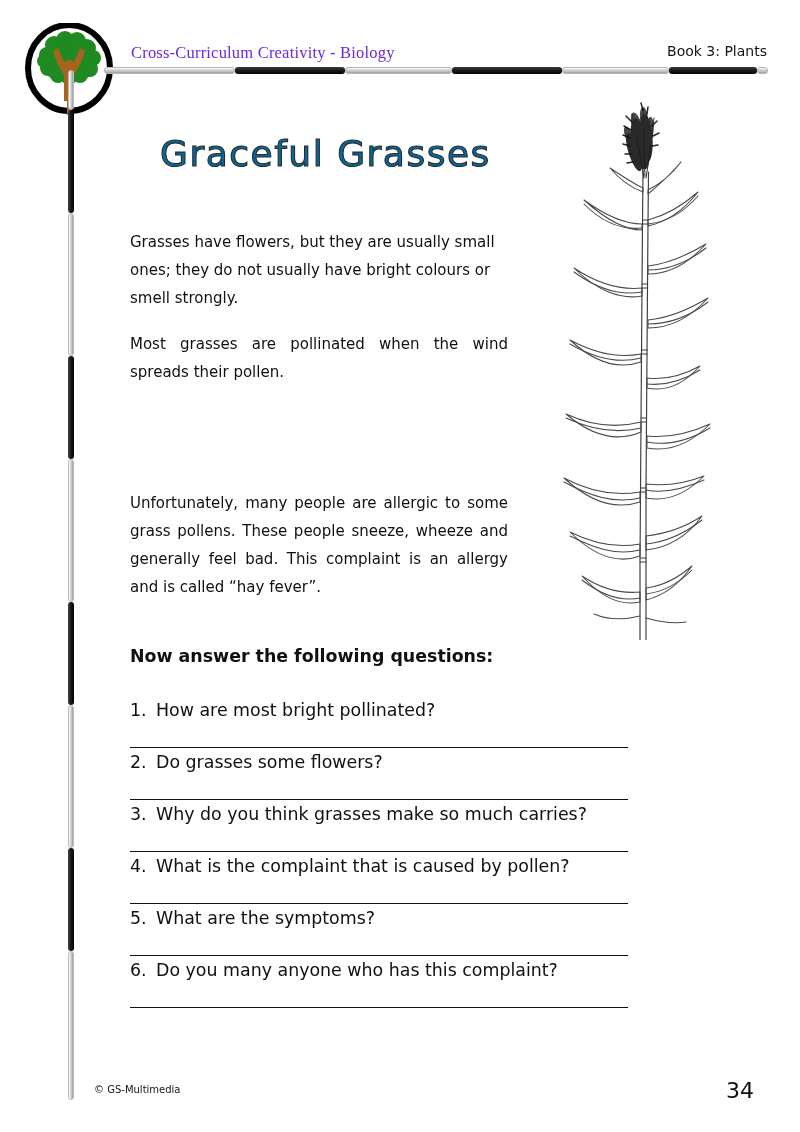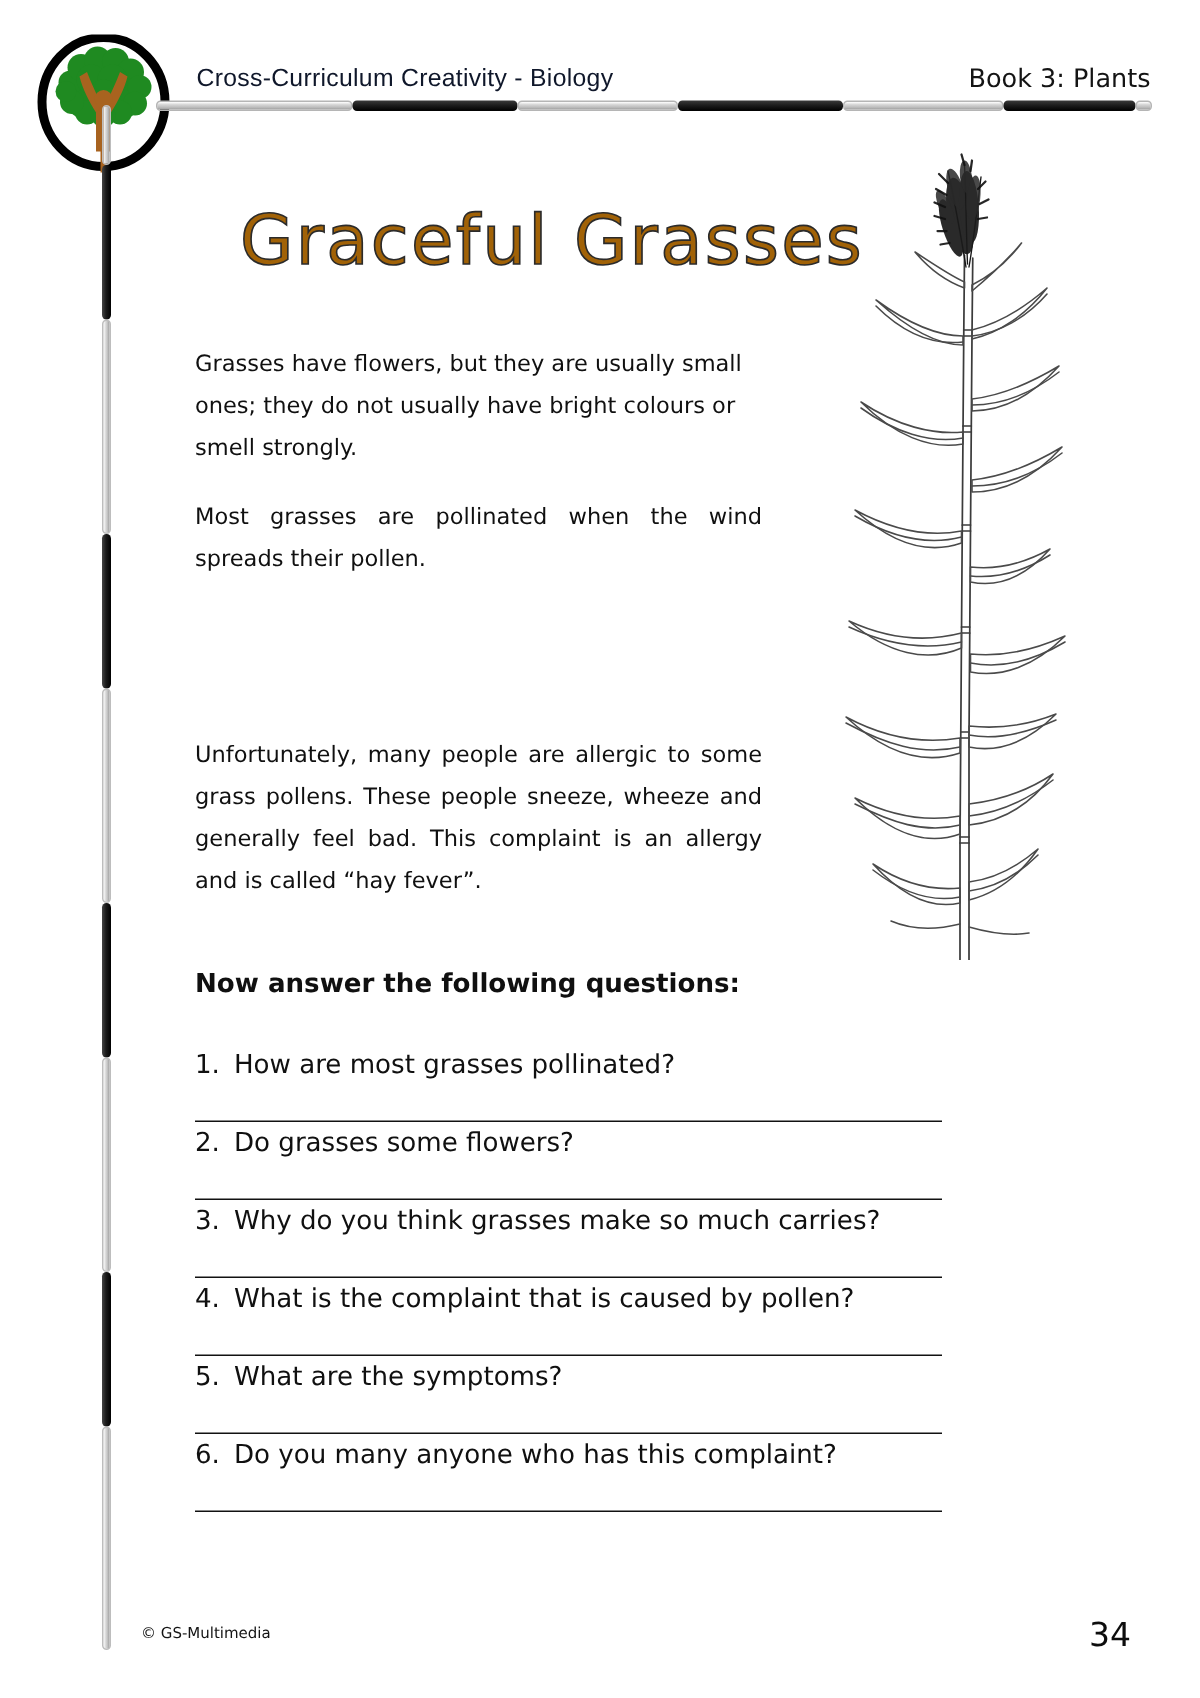--- a/index.html
+++ b/index.html
@@ -23,32 +23,32 @@
     position: absolute;
     left: 23px;
     top: 23px;
     width: 92px;
     height: 94px;
   }
   #header-title {
     position: absolute;
     left: 131px;
     top: 43px;
-    font-family: Liberation Sans, sans-serif;
+    font-family: Liberation Serif, serif;
     font-size: 16.5px;
-    color: #0f172a;
+    color: #6d28d9;
     letter-spacing: 0.2px;
     white-space: nowrap;
   }
   #header-book {
     position: absolute;
     right: 33px;
     top: 43px;
     font-family: "DejaVu Sans", sans-serif;
-    font-size: 17px;
+    font-size: 14px;
     color: #141414;
     white-space: nowrap;
   }
   #header-rule {
     position: absolute;
     left: 104px;
     top: 67px;
     width: 664px;
     height: 7px;
   }
@@ -89,24 +89,24 @@
   #left-rule .vseg.black {
     background: linear-gradient(to right, #454545 0%, #1a1a1a 45%, #000000 100%);
   }
 
   
   #worksheet-title {
     position: absolute;
     left: 160px;
     top: 133px;
     font-family: "DejaVu Sans", sans-serif;
-    font-size: 46px;
+    font-size: 36px;
     font-weight: 400;
     letter-spacing: 1.5px;
-    color: #a16207;
+    color: #0369a1;
     -webkit-text-stroke: 1.1px #2b2b2b;
     white-space: nowrap;
   }
 
   
   .para {
     position: absolute;
     left: 130px;
     width: 378px;
     font-family: "DejaVu Sans", sans-serif;
@@ -261,21 +261,21 @@
   <div id="para-2" class="para justify">Most grasses are pollinated when the wind spreads their pollen.</div>
   <div id="para-4" class="para justify">Unfortunately, many people are allergic to some grass pollens. These people sneeze, wheeze and generally feel bad.  This complaint is an allergy and is called “hay fever”.</div>
 
   <div id="answer-intro">Now answer the following questions:</div>
 
   <div id="questions">
 
     <div class="q-block">
       <div class="q-row">
         <span class="q-num">1.</span>
-        <span class="q-text">How are most grasses pollinated?</span>
+        <span class="q-text">How are most bright pollinated?</span>
       </div>
       <div class="q-line"></div>
     </div>
 
     <div class="q-block">
       <div class="q-row">
         <span class="q-num">2.</span>
         <span class="q-text">Do grasses some flowers?</span>
       </div>
       <div class="q-line"></div>

